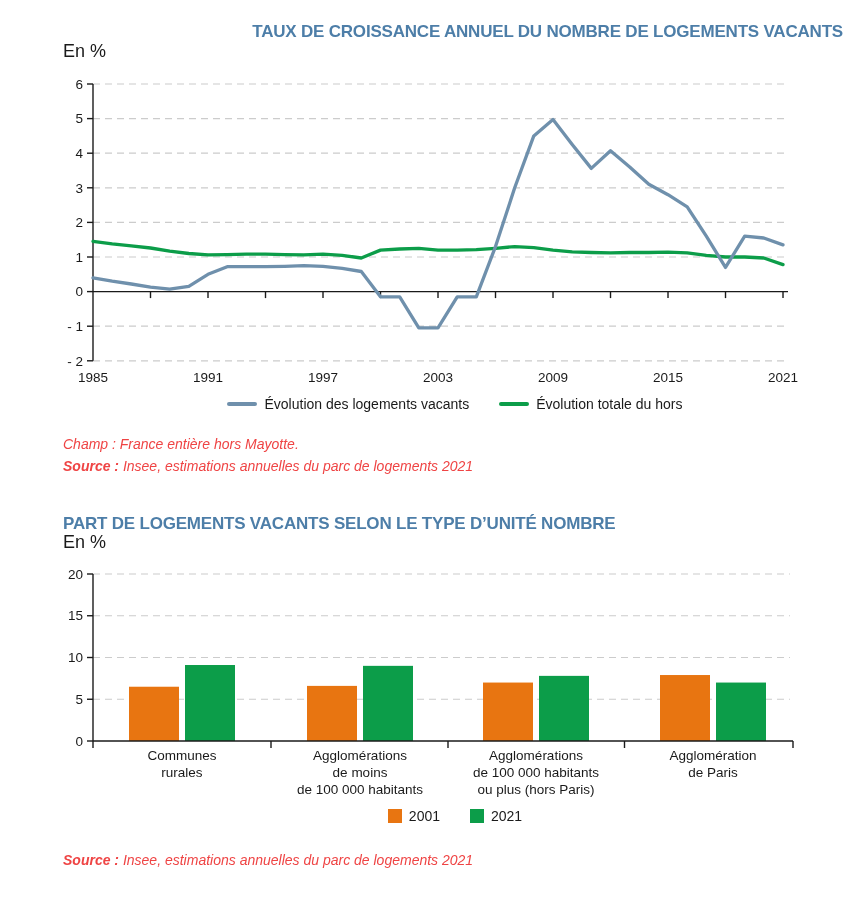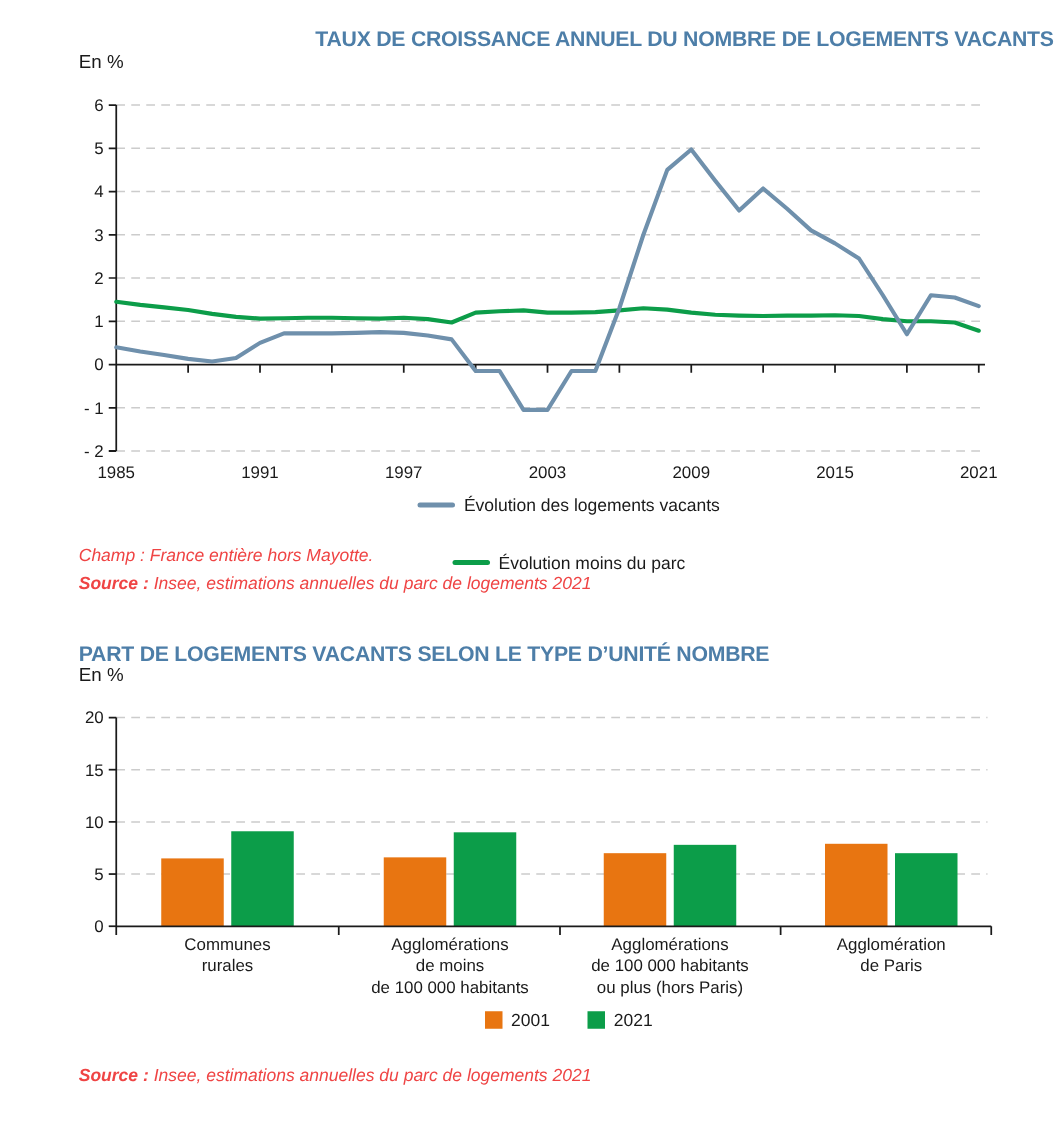--- a/index.html
+++ b/index.html
@@ -7,21 +7,21 @@
     width:851px;height:907px;position:relative;overflow:hidden;
     font-family:"Liberation Sans","DejaVu Sans",sans-serif;
     color:#1a1a1a;
   }
   .abs{position:absolute;}
   .chart-title{
     left:63px;width:780px;
     font-size:17px;font-weight:bold;letter-spacing:-0.2px;
     color:#4d7ea8;white-space:nowrap;
   }
-  .unit-label{left:63px;font-size:15px;color:#1a1a1a;}
+  .unit-label{left:63px;font-size:18px;color:#1a1a1a;}
   .legend-row{
     left:60px;width:790px;display:flex;justify-content:center;
     align-items:center;gap:30px;font-size:14px;
   }
   .legend-item{display:flex;align-items:center;gap:7px;}
   .line-swatch{display:inline-block;width:30px;height:4.5px;border-radius:2.5px;}
   .square-swatch{display:inline-block;width:14px;height:14px;}
   .notes{left:63px;font-size:14px;font-style:italic;line-height:21.5px;color:#ef4444;}
   .notes .src-label{font-weight:bold;}
   svg{display:block;}
@@ -79,28 +79,28 @@
     <text x="148.002" y="314" text-anchor="middle" font-size="13.5">1991</text>
     <text x="263.004" y="314" text-anchor="middle" font-size="13.5">1997</text>
     <text x="378.00600000000003" y="314" text-anchor="middle" font-size="13.5">2003</text>
     <text x="493.00800000000004" y="314" text-anchor="middle" font-size="13.5">2009</text>
     <text x="608.01" y="314" text-anchor="middle" font-size="13.5">2015</text>
     <text x="723.0120000000001" y="314" text-anchor="middle" font-size="13.5">2021</text>
     <polyline points="33.0,173.4 52.2,175.9 71.3,177.9 90.5,180.0 109.7,183.1 128.8,185.5 148.0,186.9 167.2,186.6 186.3,186.2 205.5,186.2 224.7,186.6 243.8,186.9 263.0,186.2 282.2,187.3 301.3,190.0 320.5,182.1 339.7,181.0 358.8,180.3 378.0,182.1 397.2,182.1 416.3,181.7 435.5,180.3 454.7,178.6 473.8,179.7 493.0,182.1 512.2,183.8 531.3,184.5 550.5,184.8 569.7,184.5 588.8,184.5 608.0,184.2 627.2,184.8 646.3,187.3 665.5,189.0 684.7,189.0 703.8,190.0 723.0,196.6" fill="none" stroke="#0c9d49" stroke-width="3.3" stroke-linejoin="round" stroke-linecap="round"></polyline>
     <polyline points="33.0,209.8 52.2,213.2 71.3,216.0 90.5,219.1 109.7,221.2 128.8,218.4 148.0,206.3 167.2,198.7 186.3,198.7 205.5,198.7 224.7,198.3 243.8,197.7 263.0,198.3 282.2,200.4 301.3,203.5 320.5,228.8 339.7,228.8 358.8,259.9 378.0,259.9 397.2,228.8 416.3,228.8 435.5,178.6 454.7,119.8 473.8,67.9 493.0,51.6 512.2,76.6 531.3,100.4 550.5,82.8 569.7,99.0 588.8,116.3 608.0,126.7 627.2,138.8 646.3,168.2 665.5,199.4 684.7,168.2 703.8,170.0 723.0,176.9" fill="none" stroke="#6f90ac" stroke-width="3.3" stroke-linejoin="round" stroke-linecap="round"></polyline>
   </svg>
 
-<div class="abs legend-row" style="top:396px;flex-direction:column;">
+<div class="abs legend-row" style="top:396px;">
   <div class="legend-item">
     <span class="line-swatch" style="background-color: rgb(111, 144, 172);"></span>
     <span>Évolution des logements vacants</span>
   </div>
   <div class="legend-item">
     <span class="line-swatch" style="background-color: rgb(12, 157, 73);"></span>
-    <span>Évolution moins du parc</span>
+    <span>Évolution totale du hors</span>
   </div>
 </div>
 
 <div class="abs notes" style="top:434px;">
   <div>Champ : France entière hors Mayotte.</div>
   <div><span class="src-label">Source :</span>&nbsp;<span>Insee, estimations annuelles du parc de logements 2021</span></div>
 </div>
 
 <h2 class="abs chart-title" style="top:500px;">PART DE LOGEMENTS VACANTS SELON LE TYPE D’UNITÉ NOMBRE</h2>
 

